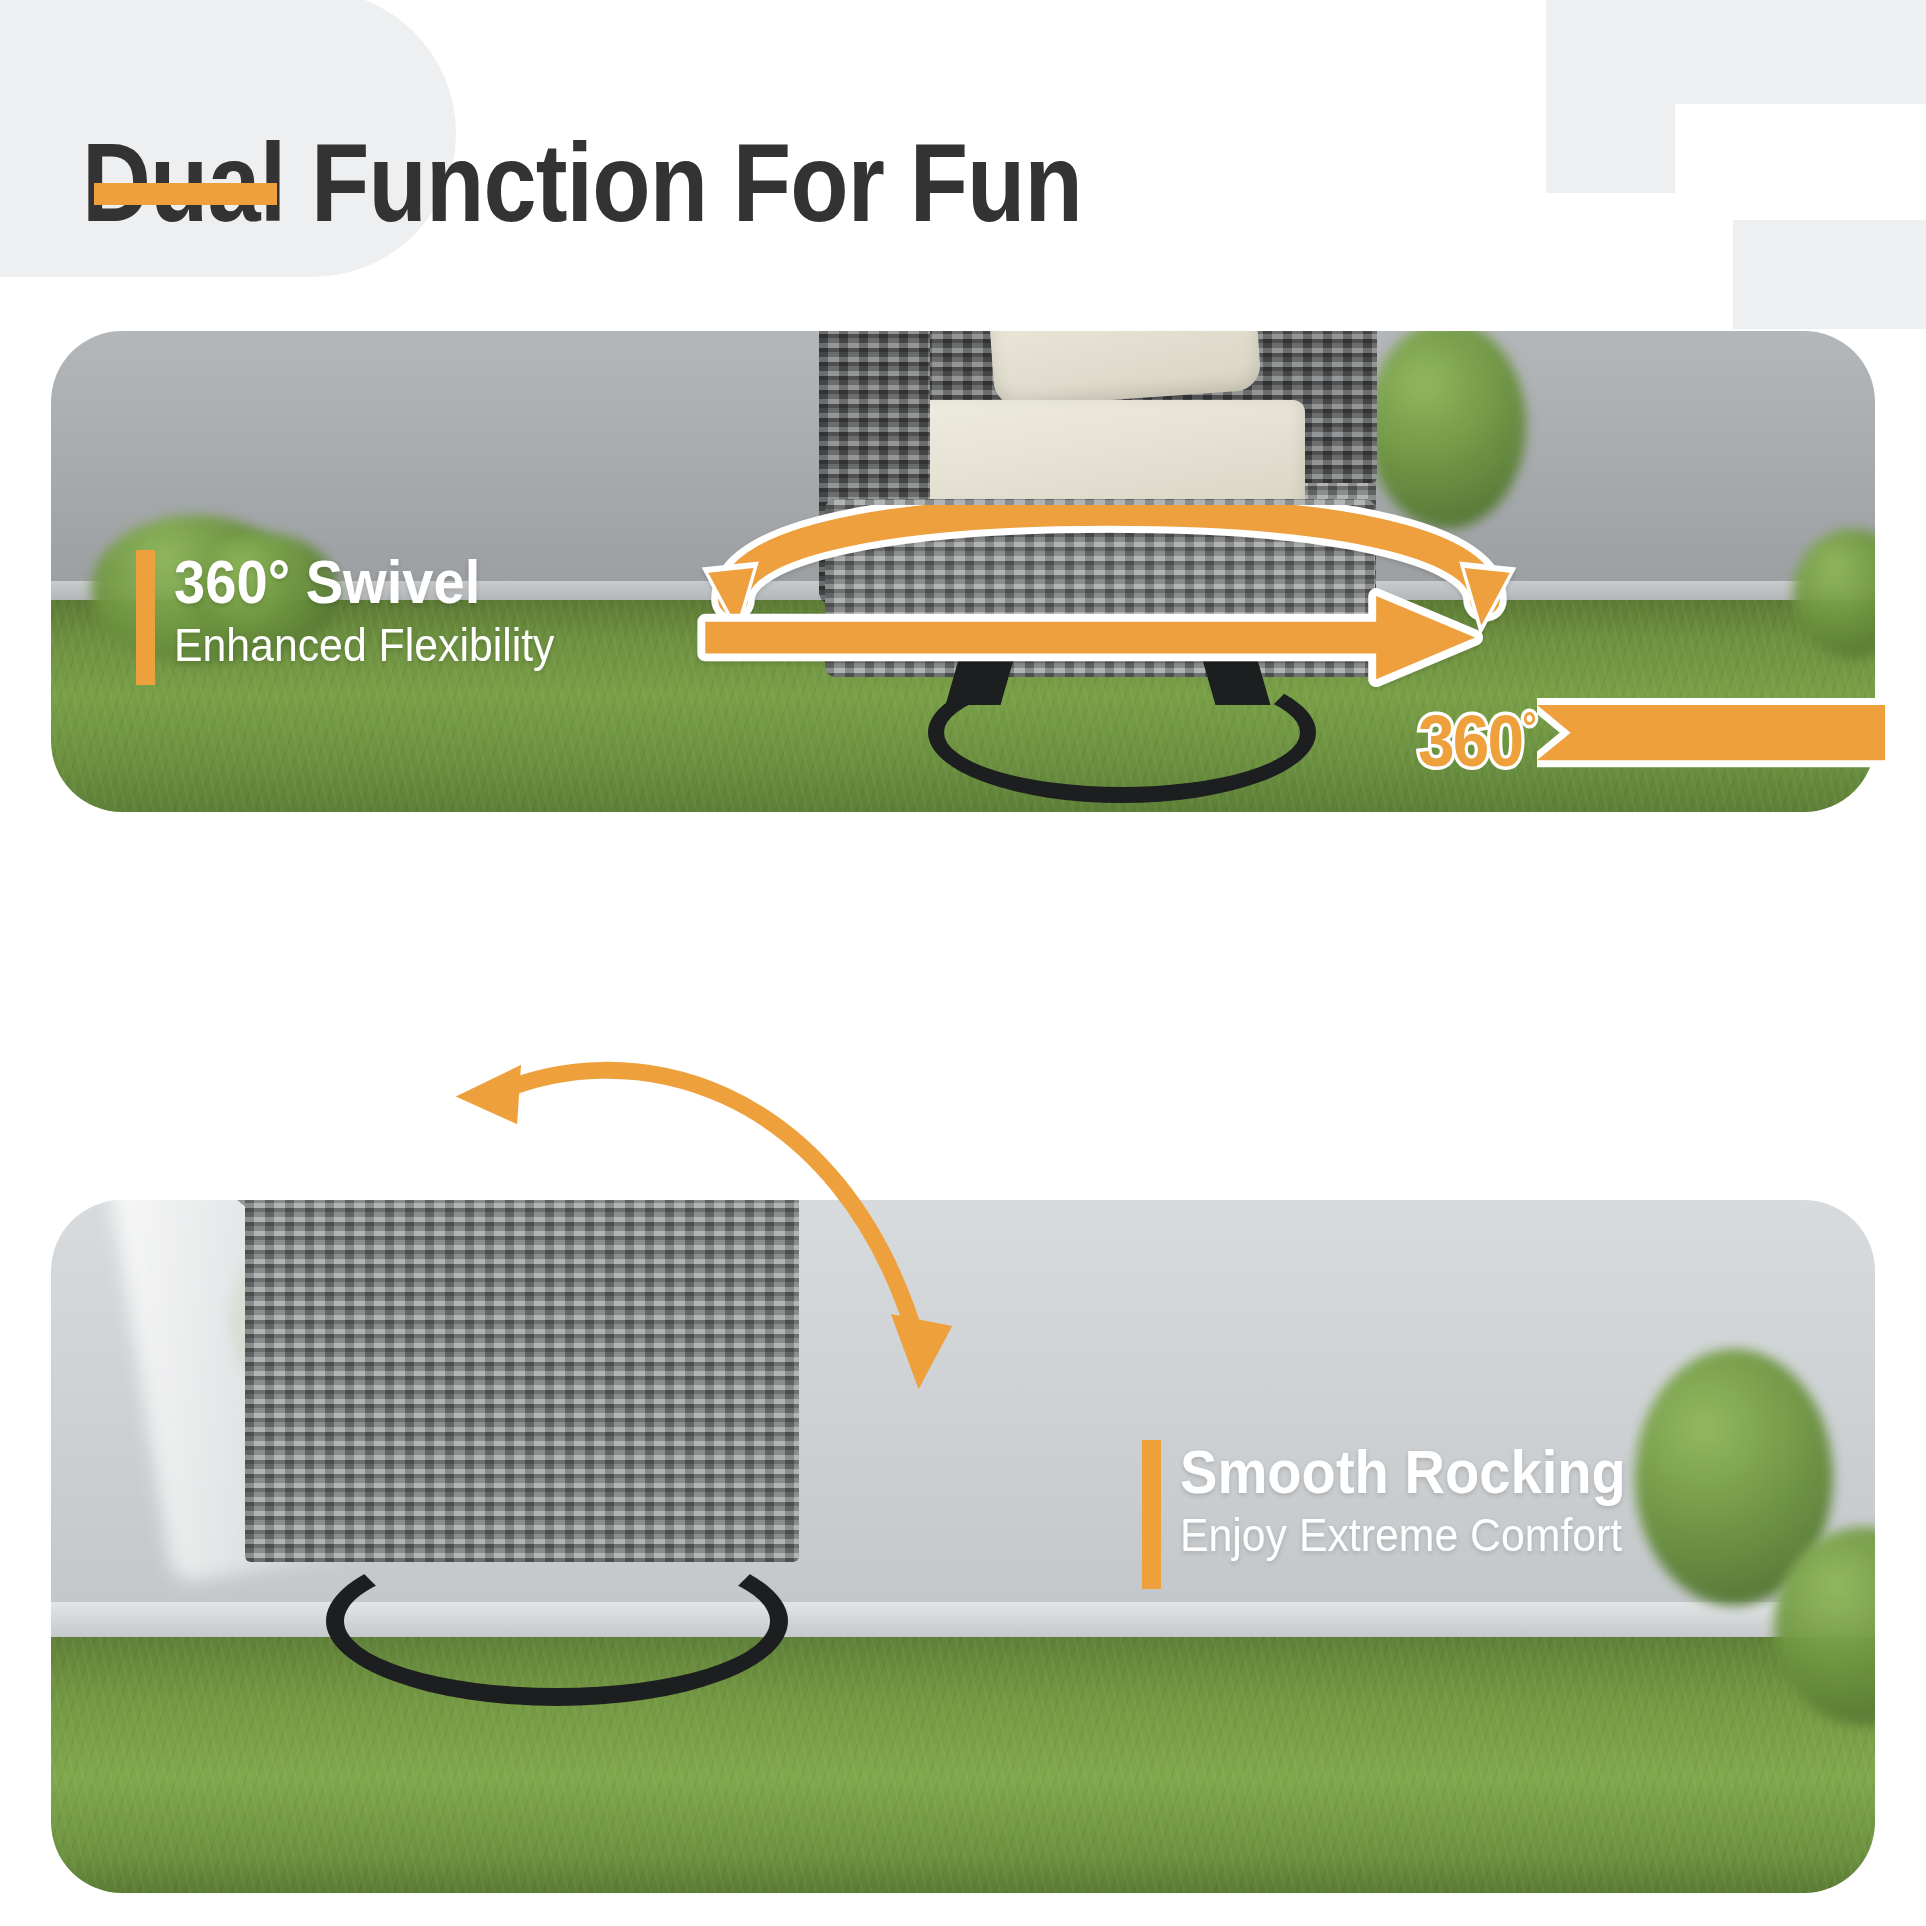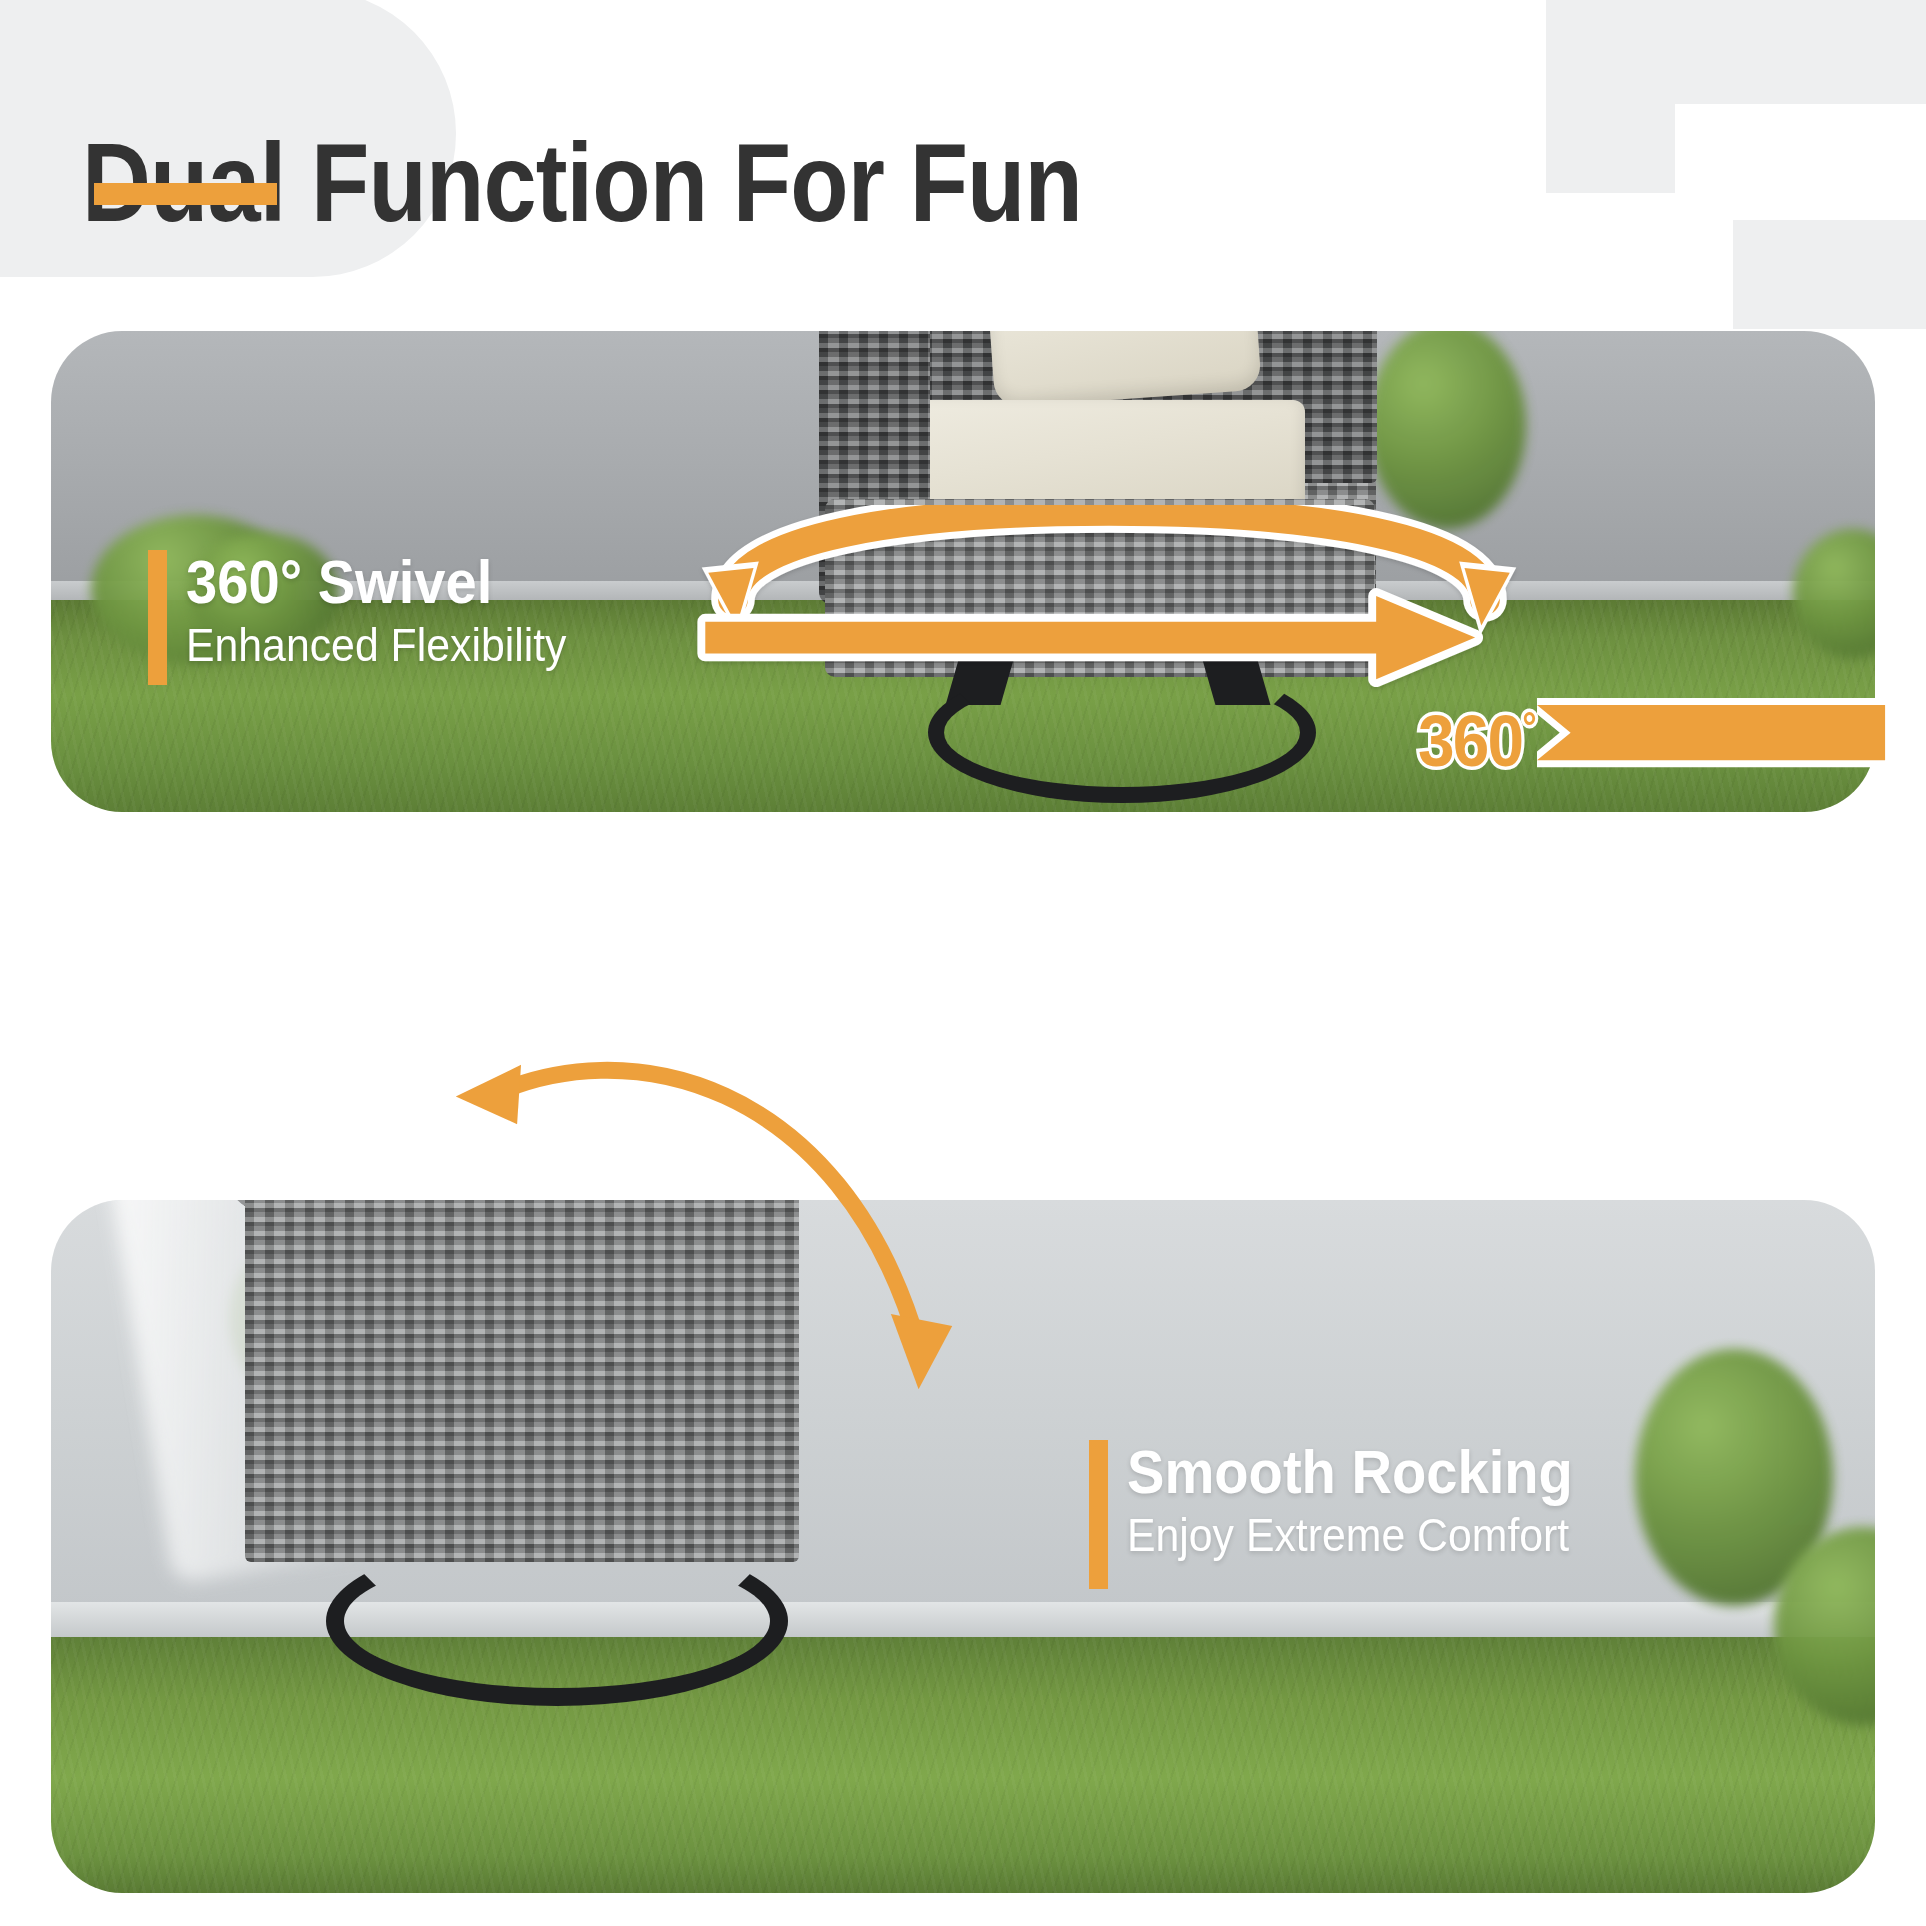--- a/index.html
+++ b/index.html
@@ -136,23 +136,23 @@
   .cap-title{
     margin:0 0 0 38px;font-size:61px;line-height:1.06;font-weight:bold;color:#ffffff;
     transform:scaleX(0.92);transform-origin:left top;white-space:nowrap;
     text-shadow:0 2px 6px rgba(0,0,0,.16);
   }
   .cap-sub{
     margin:6px 0 0 38px;font-size:46px;line-height:1.08;font-weight:normal;color:#ffffff;
     transform:scaleX(0.93);transform-origin:left top;white-space:nowrap;
     text-shadow:0 2px 6px rgba(0,0,0,.16);
   }
-  .caption-1{left:136px;top:550px;margin-left:12px;}
+  .caption-1{left:136px;top:550px;}
   .caption-1 .cap-bar{height:135px;}
-  .caption-2{left:1089px;top:1440px;}
+  .caption-2{left:1142px;top:1440px;}
   .caption-2 .cap-bar{height:149px;}
 
   
   .arrow360{position:absolute;left:693px;top:505px;width:832px;height:188px;}
   .badge360{
     position:absolute;left:1418px;top:699px;
     font-size:73px;font-weight:bold;color:#eda03c;
     -webkit-text-stroke:7px #ffffff;paint-order:stroke fill;
     letter-spacing:-2px;
     transform:scaleX(0.9);transform-origin:left top;

